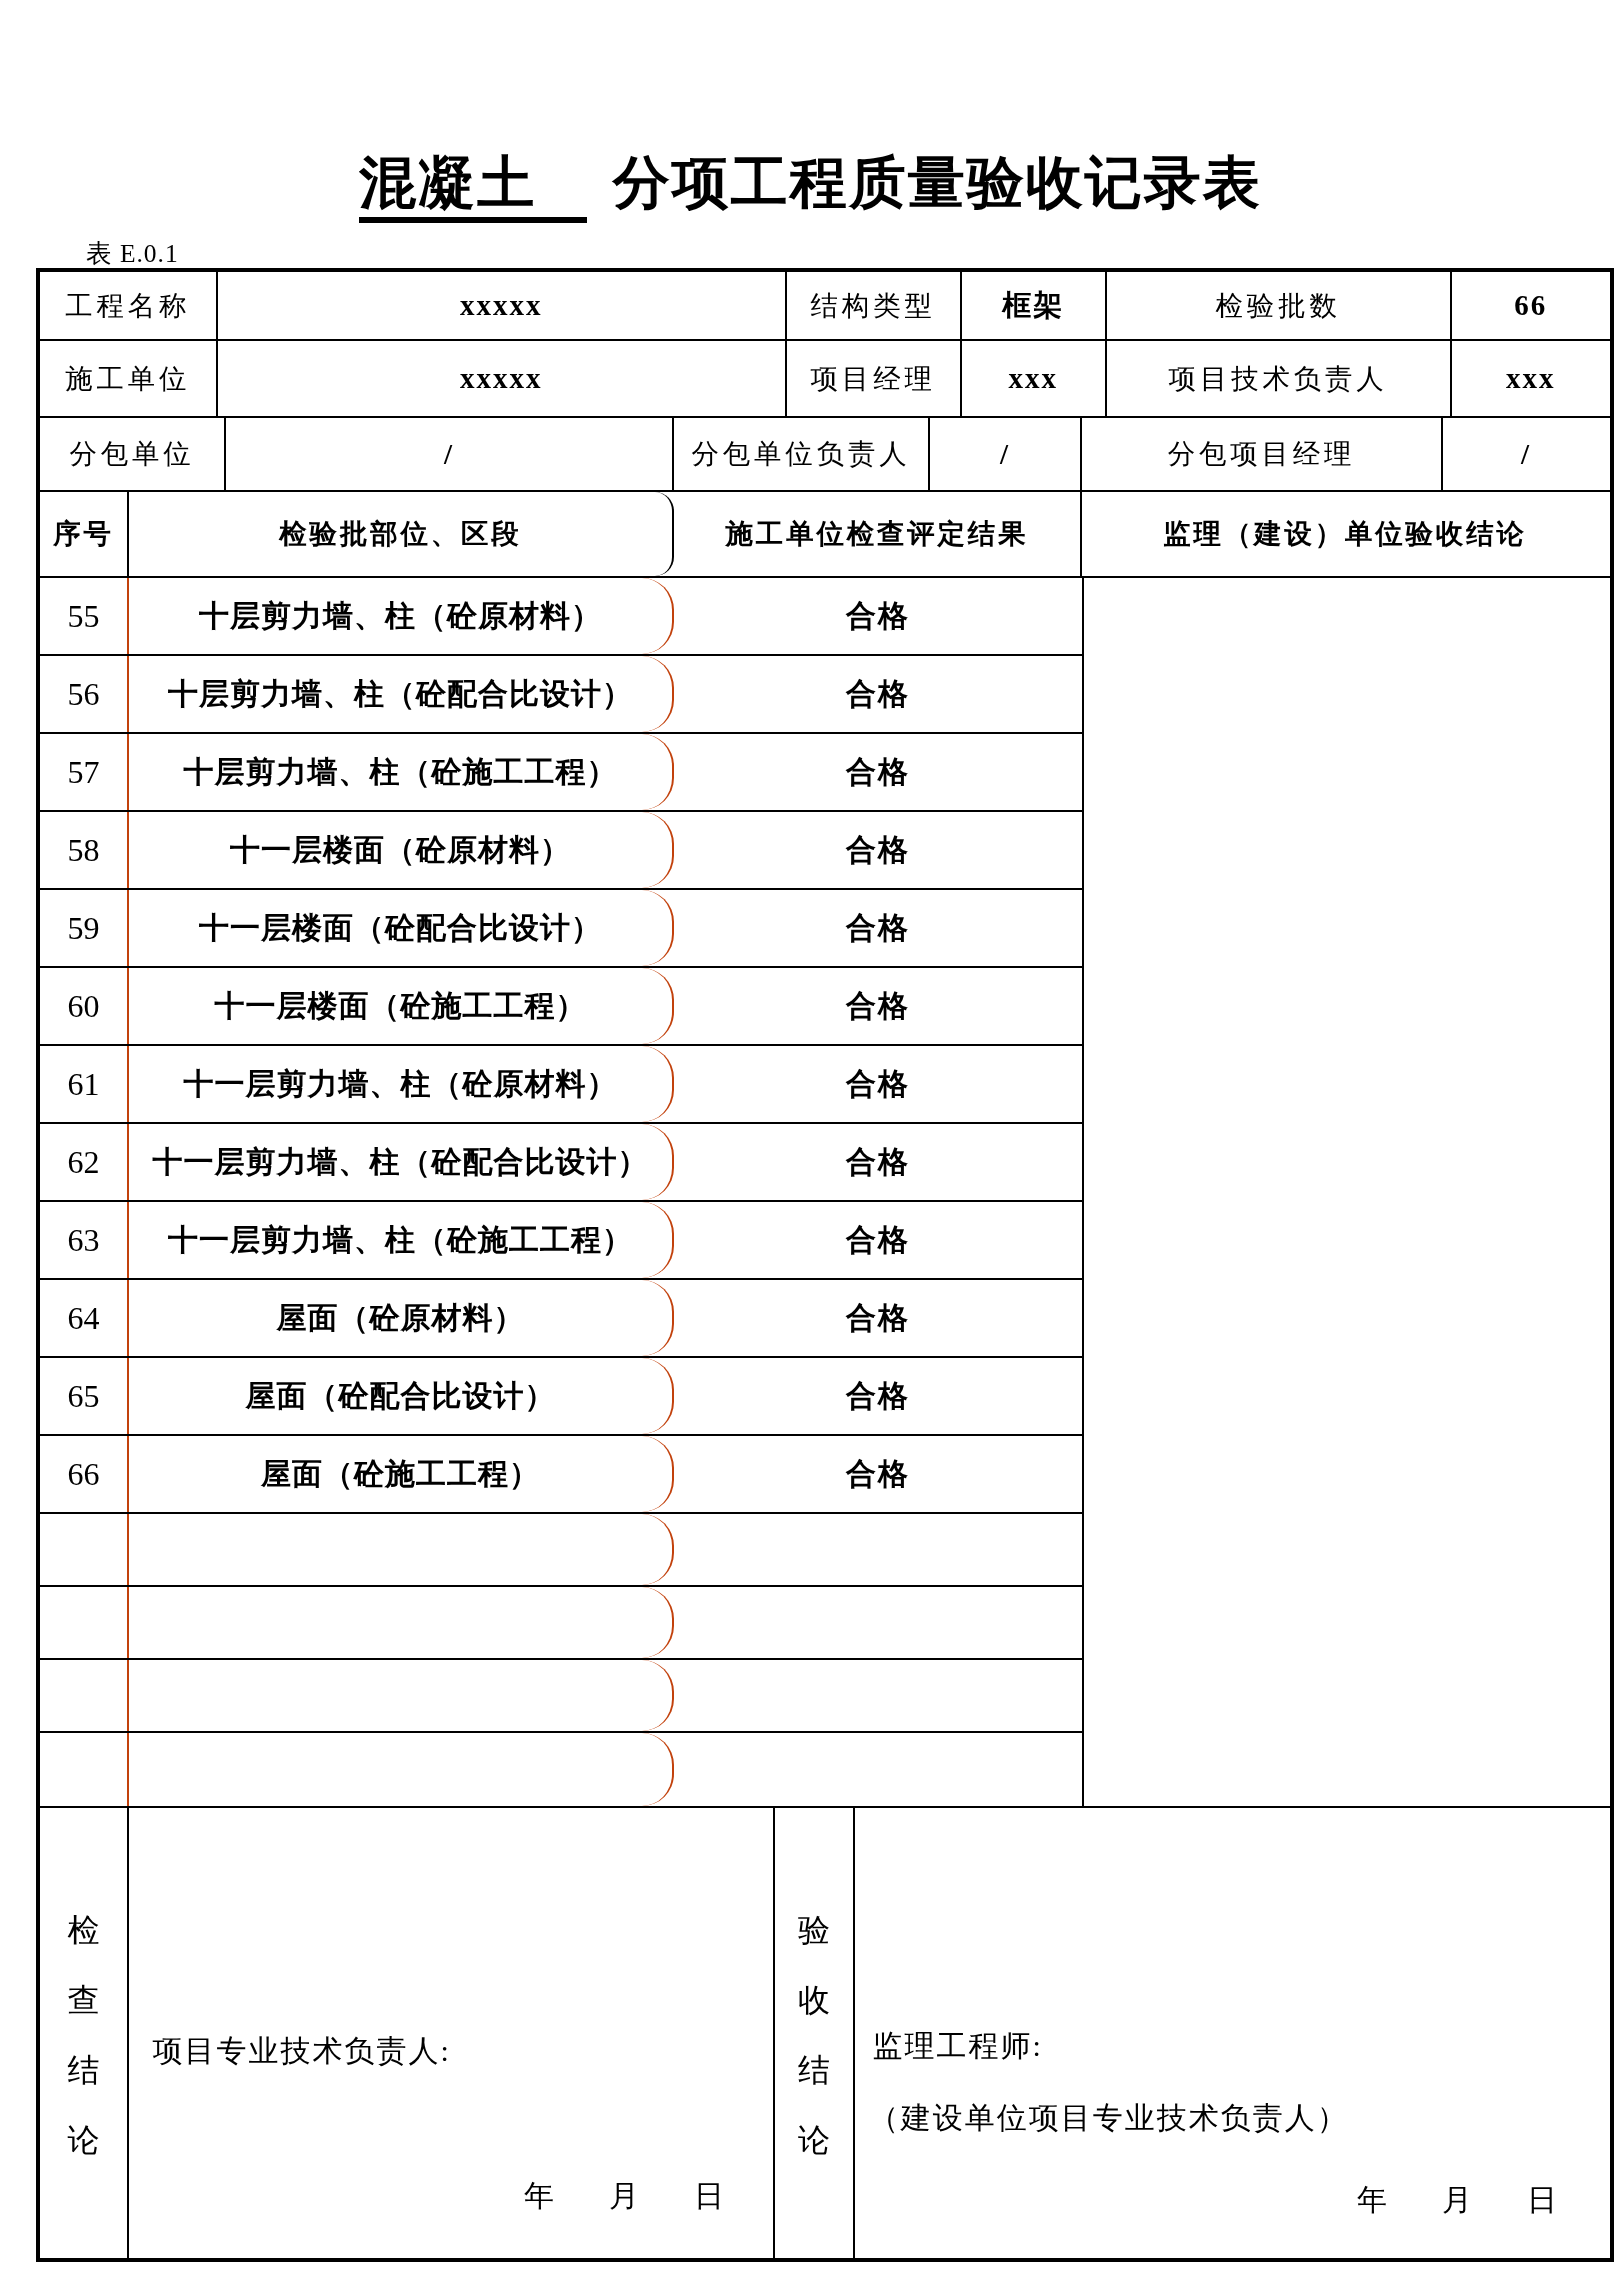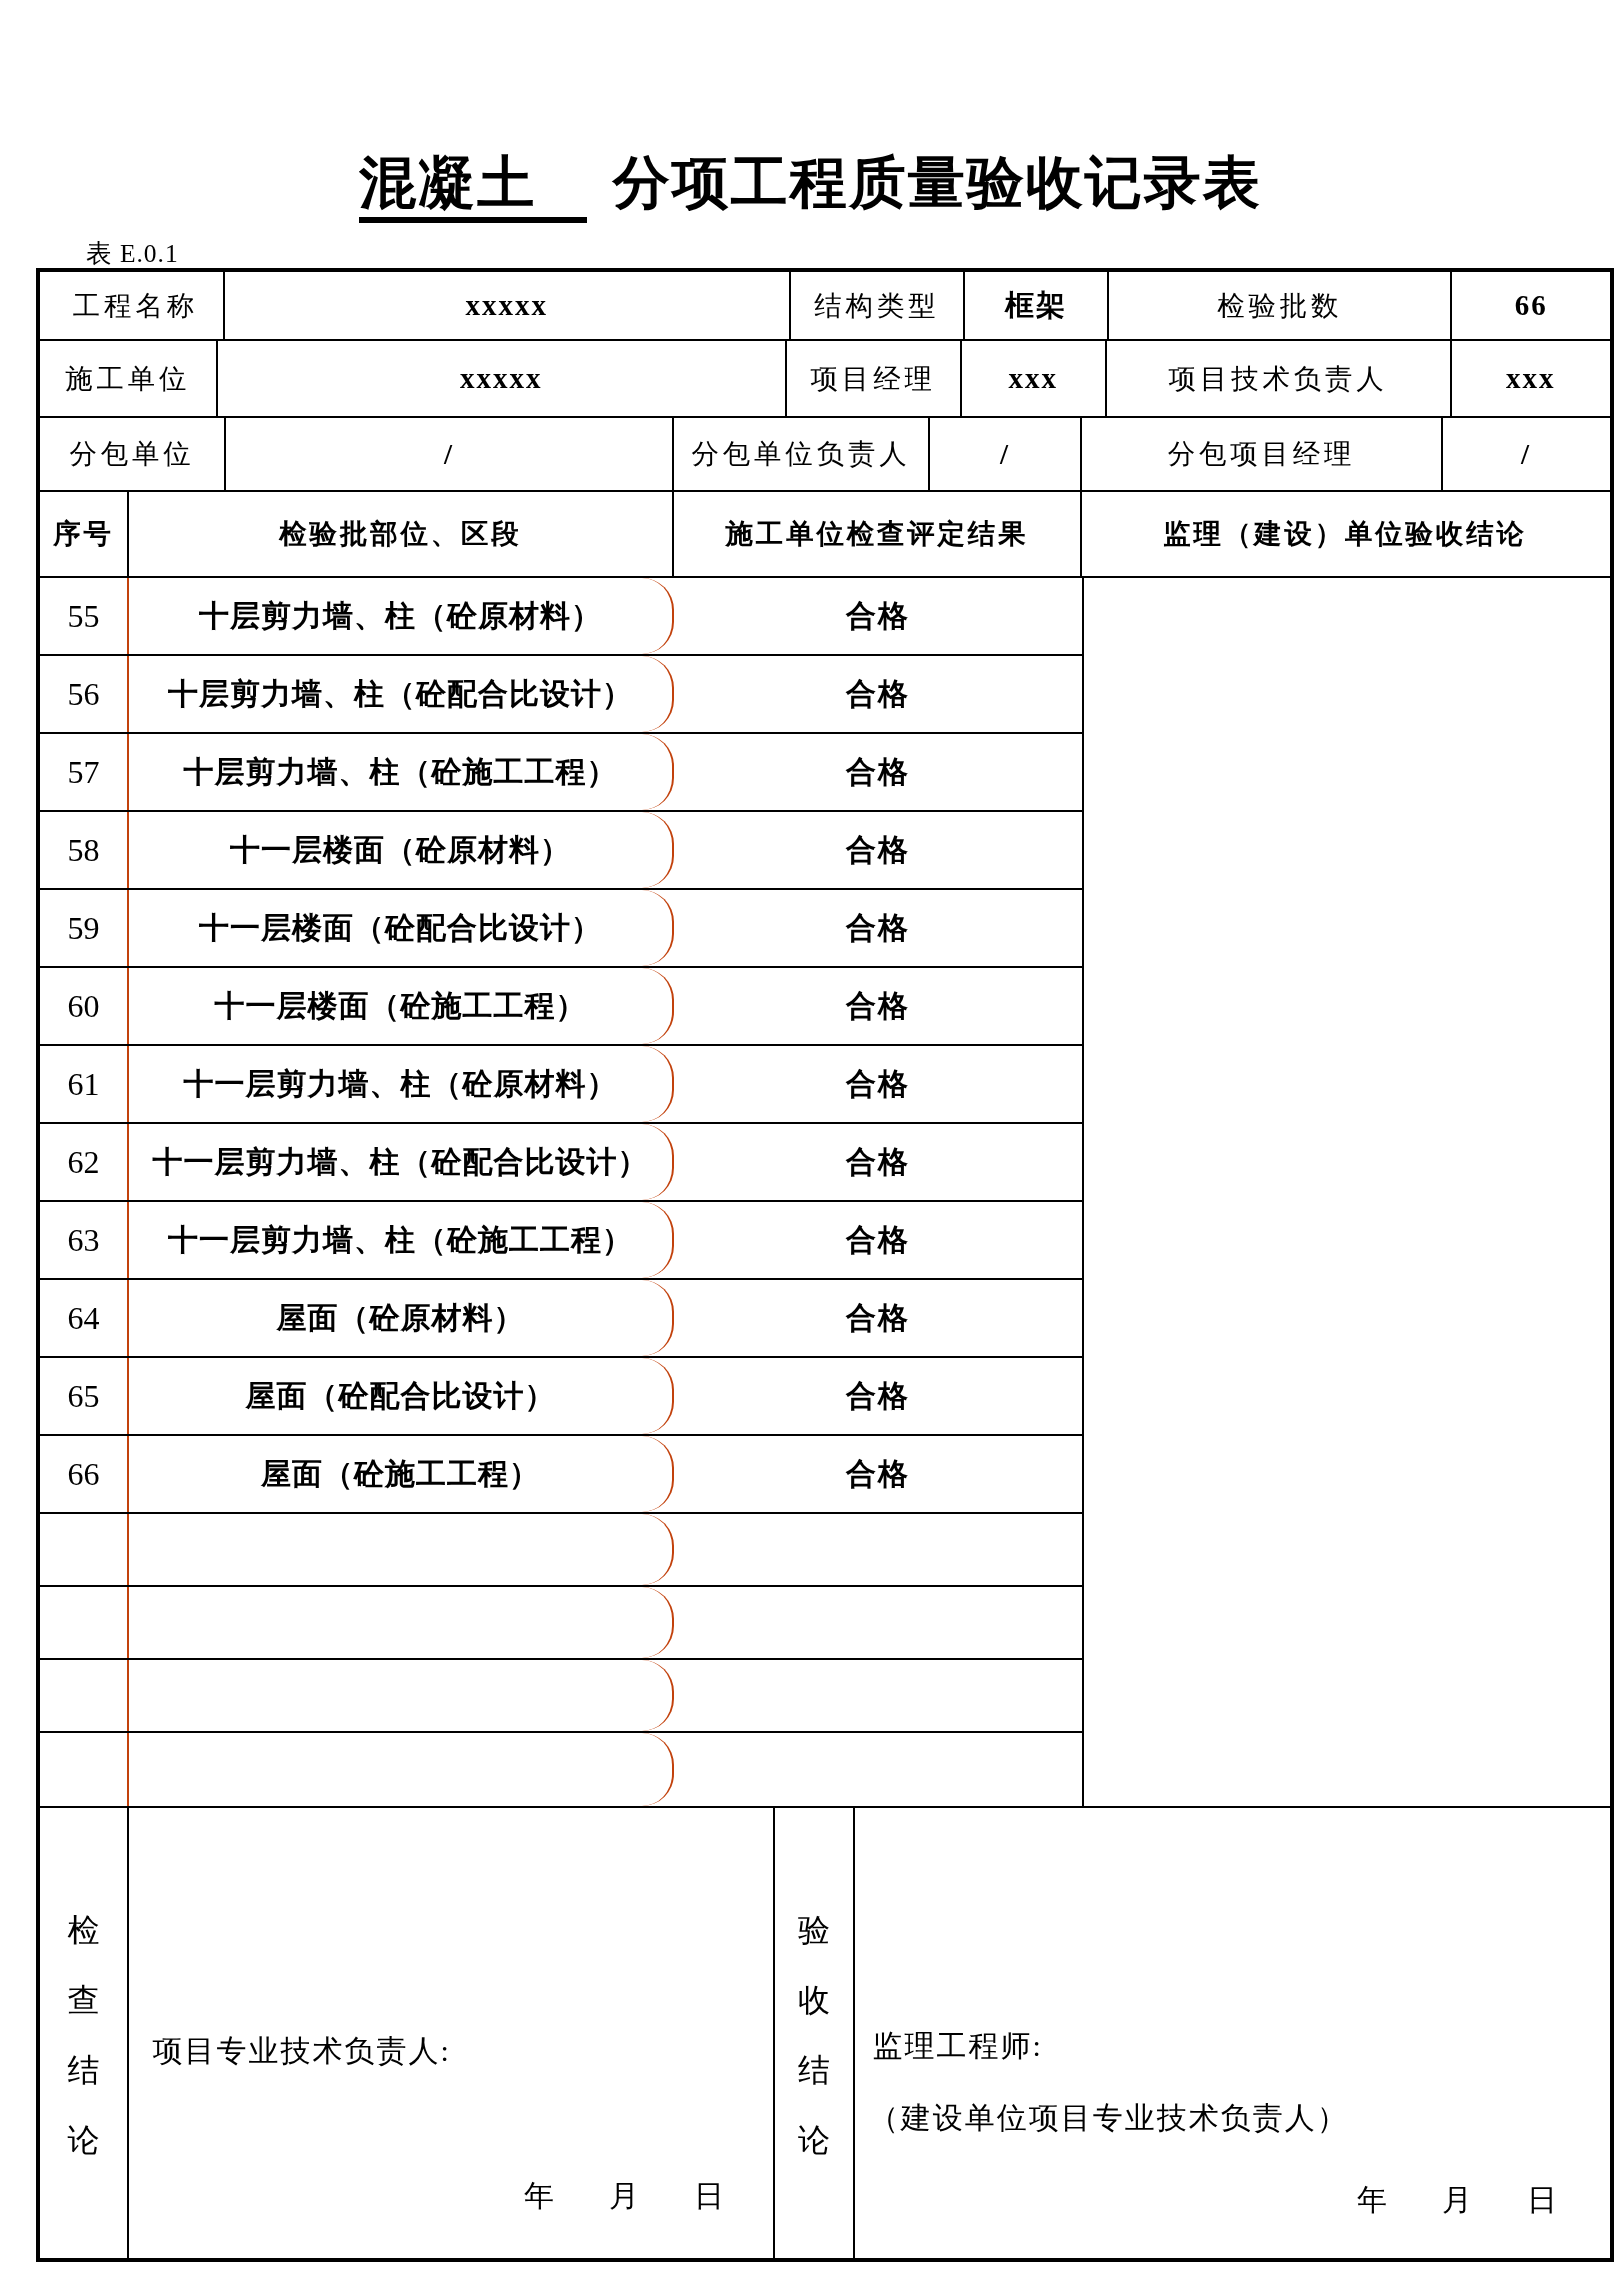--- a/index.html
+++ b/index.html
@@ -15,29 +15,29 @@
 
   
   .sheet{position:absolute;left:36px;top:268px;width:1578px;height:1994px;
          box-sizing:border-box;border:4.9px solid #000;overflow:hidden;background:#fff;}
 
   .irow{display:flex;box-sizing:border-box;border-bottom:2px solid #000;}
   .irow .c{box-sizing:border-box;border-right:2px solid #000;display:flex;
            align-items:center;justify-content:center;font-size:27.4px;letter-spacing:3.9px;}
   .irow .c:last-child{border-right:none;}
   .irow .val{font-weight:bold;font-size:29px;letter-spacing:2px;}
-  .r1{height:69px;padding-left:8px;} .r2{height:77px;} .r3{height:74px;}
+  .r1{height:69px;} .r2{height:77px;} .r3{height:74px;}
   .wa{width:186px;} .wb{width:596px;} .wc{width:183px;} .wd{width:152px;} .we{width:361px;} .wf{width:166px;}
   .w3b{width:448px;} .w3c{width:256px;}
 
   .hrow{display:flex;height:86px;box-sizing:border-box;border-bottom:2px solid #000;font-weight:bold;}
   .hrow .c{box-sizing:border-box;border-right:2px solid #000;display:flex;
            align-items:center;justify-content:center;font-size:27.4px;letter-spacing:2.9px;}
   .hrow .c:last-child{border-right:none;}
-  .hw1{width:89px;} .hw2{width:545px;} .hw3{width:408px;} .hw4{width:526px;}
+  .hw1{width:89px;} .hw2{width:545px;border-radius:19px;} .hw3{width:408px;} .hw4{width:526px;}
 
   .bodyzone{display:flex;}
   .grid{width:1044px;box-sizing:border-box;border-right:2px solid #000;}
   .drow{display:flex;height:78px;box-sizing:border-box;border-bottom:2px solid #000;}
   .drow.empty{height:73px;}
   .drow:last-child{border-bottom:none;}
   .drow .c{box-sizing:border-box;border-right:2px solid #c2410c;display:flex;
            align-items:center;justify-content:center;}
   .drow .c:last-child{border-right:none;}
   .c.no{width:89px;font-size:32px;}

